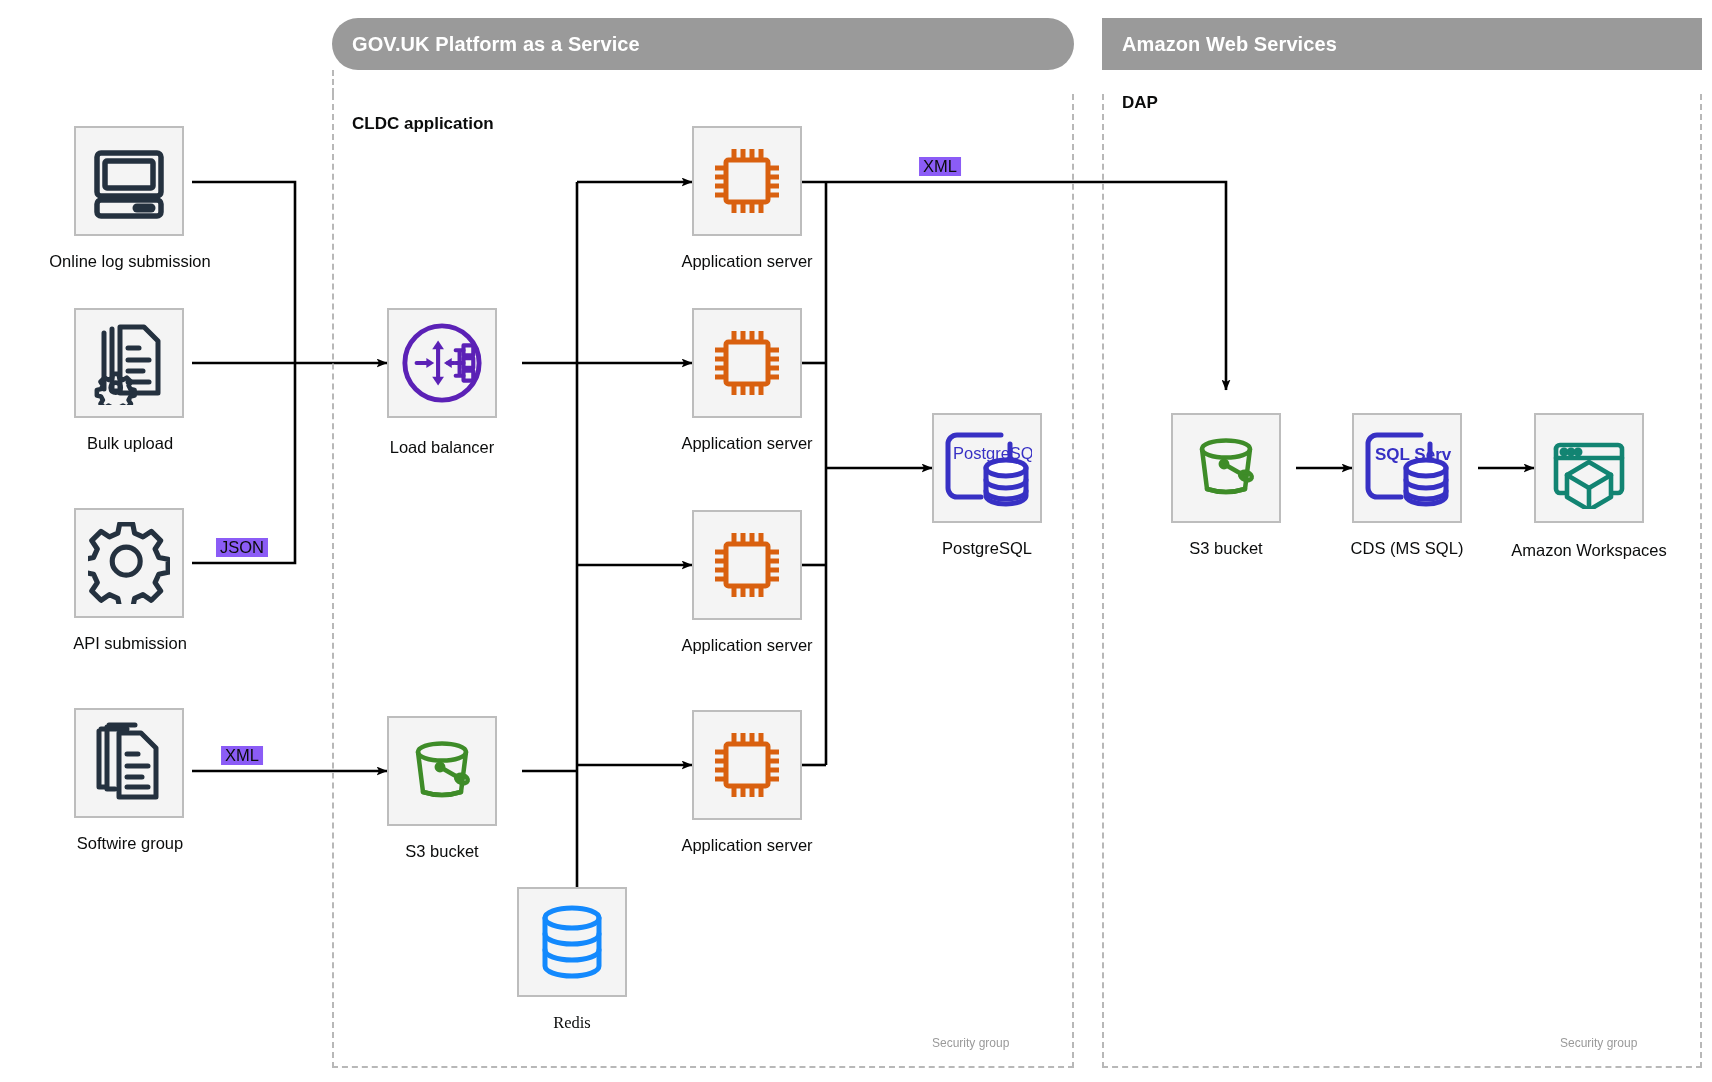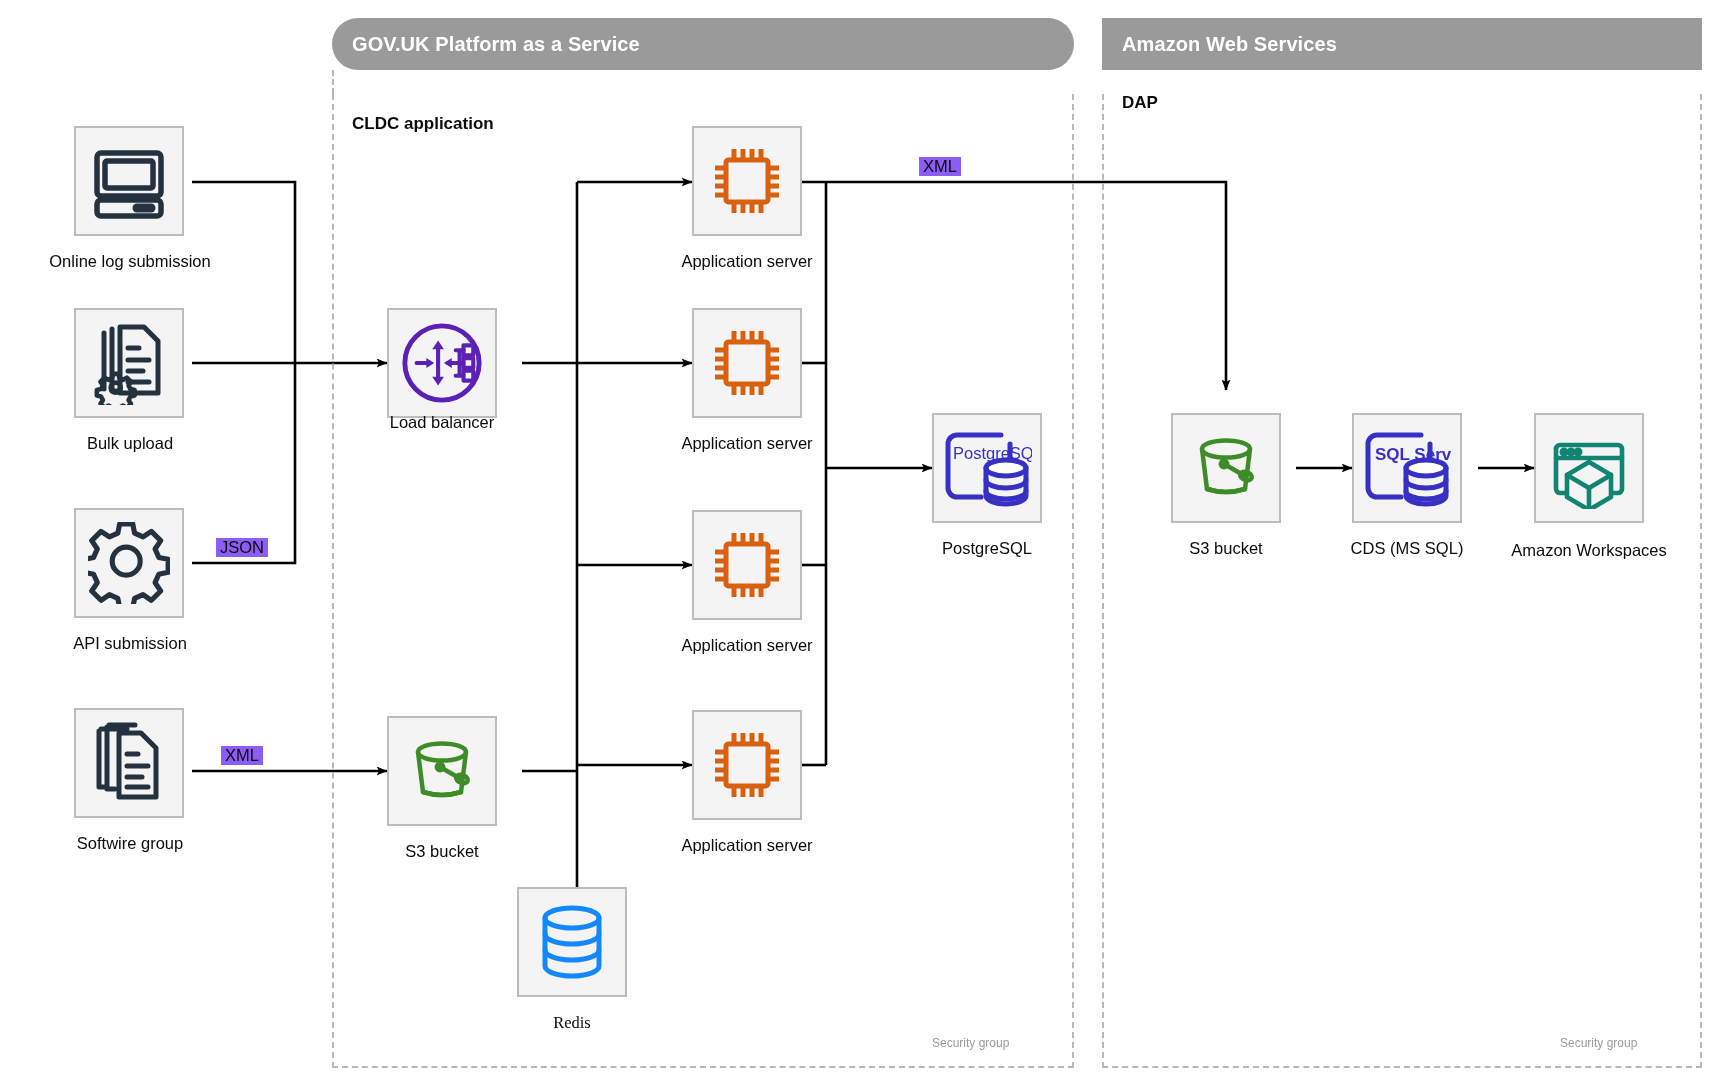--- a/index.html
+++ b/index.html
@@ -238,21 +238,21 @@
           <path d="M58 44 h8"></path>
           <path d="M58 31 h8 M62 31 v13"></path>
           <path d="M58 57 h8 M62 57 v-13"></path>
           <rect x="66" y="26" width="10" height="10" fill="none"></rect>
           <rect x="66" y="39" width="10" height="10" fill="none"></rect>
           <rect x="66" y="52" width="10" height="10" fill="none"></rect>
         </g>
       </svg>
     </span>
   </div>
-  <div class="node-label" style="left:442px; top:413px;">Load balancer</div>
+  <div class="node-label" style="left:442px; top:438px;">Load balancer</div>
 
   <div class="node" style="left:387px; top:716px;">
     <span>
       <svg width="80" height="80" viewBox="0 0 80 80" fill="none" stroke="#3e8c28" stroke-width="4.5" stroke-linejoin="round" stroke-linecap="round">
         <ellipse cx="40" cy="21" rx="24" ry="8.5"></ellipse>
         <path d="M16 21 l5 40 q19 6 38 0 l5 -40"></path>
         <path d="M21 61 q19 6 38 0"></path>
         <path d="M38 36 l21 12"></path>
         <ellipse cx="60" cy="48" rx="6" ry="4" transform="rotate(20 60 48)"></ellipse>
         <circle cx="38" cy="36" r="3.2" fill="#3e8c28"></circle>

